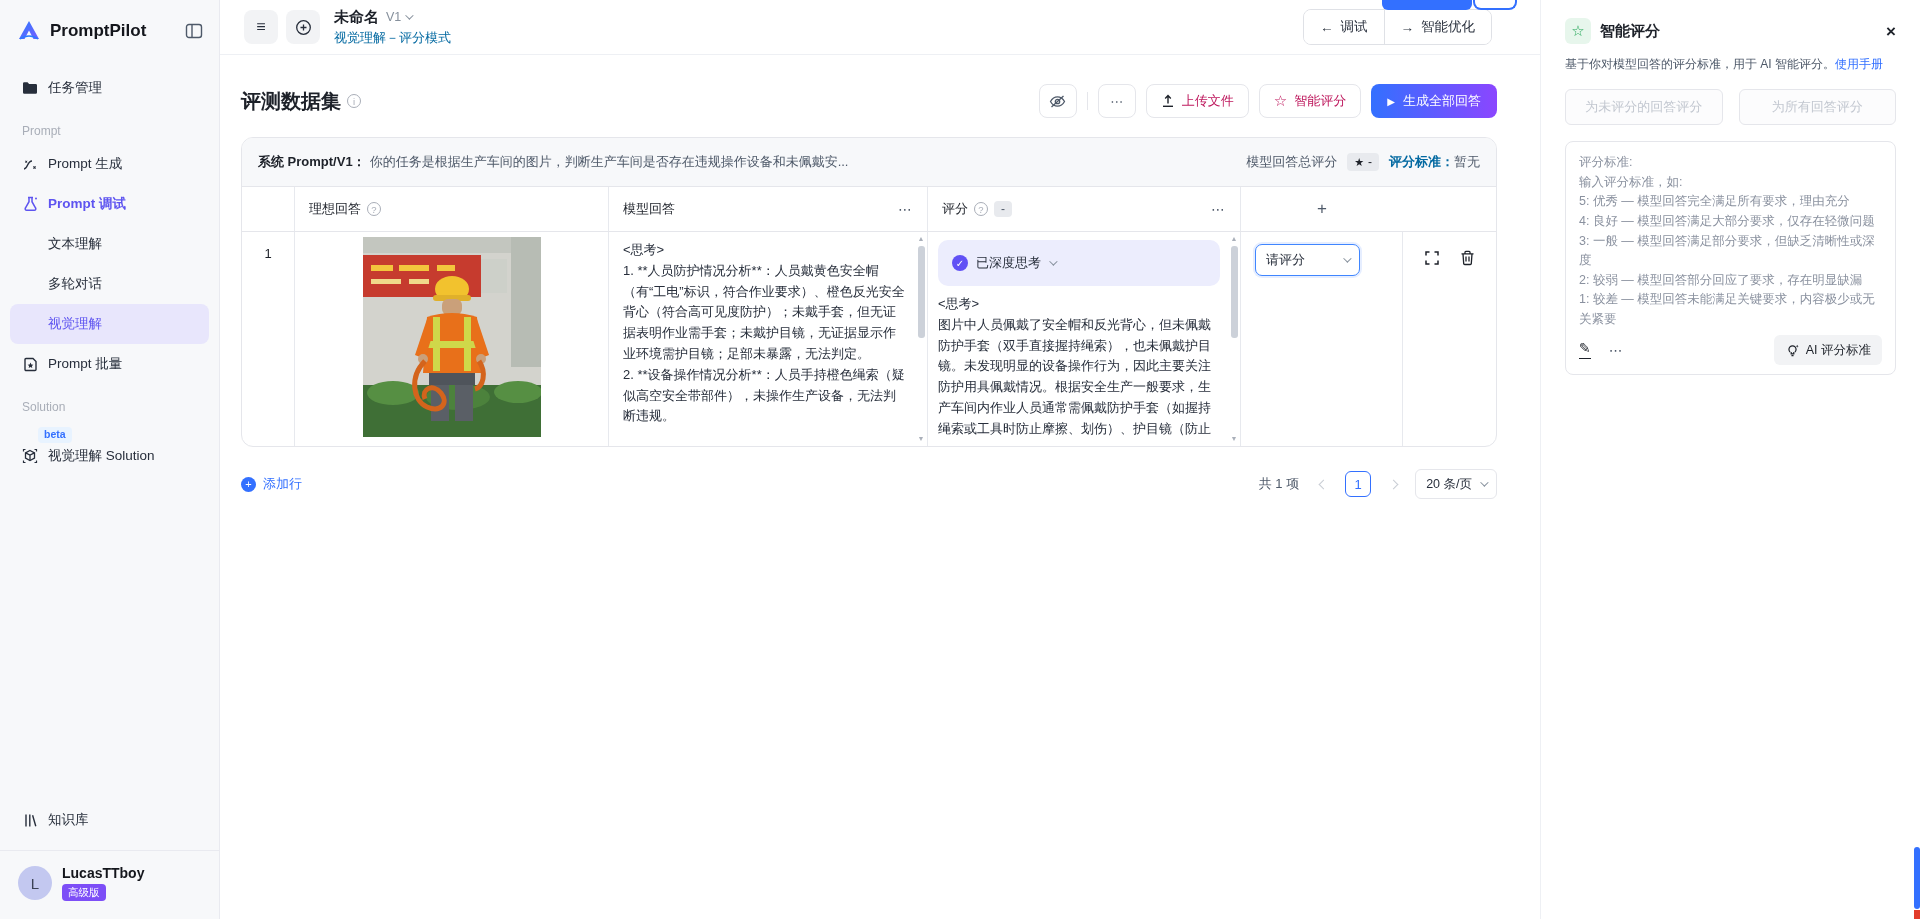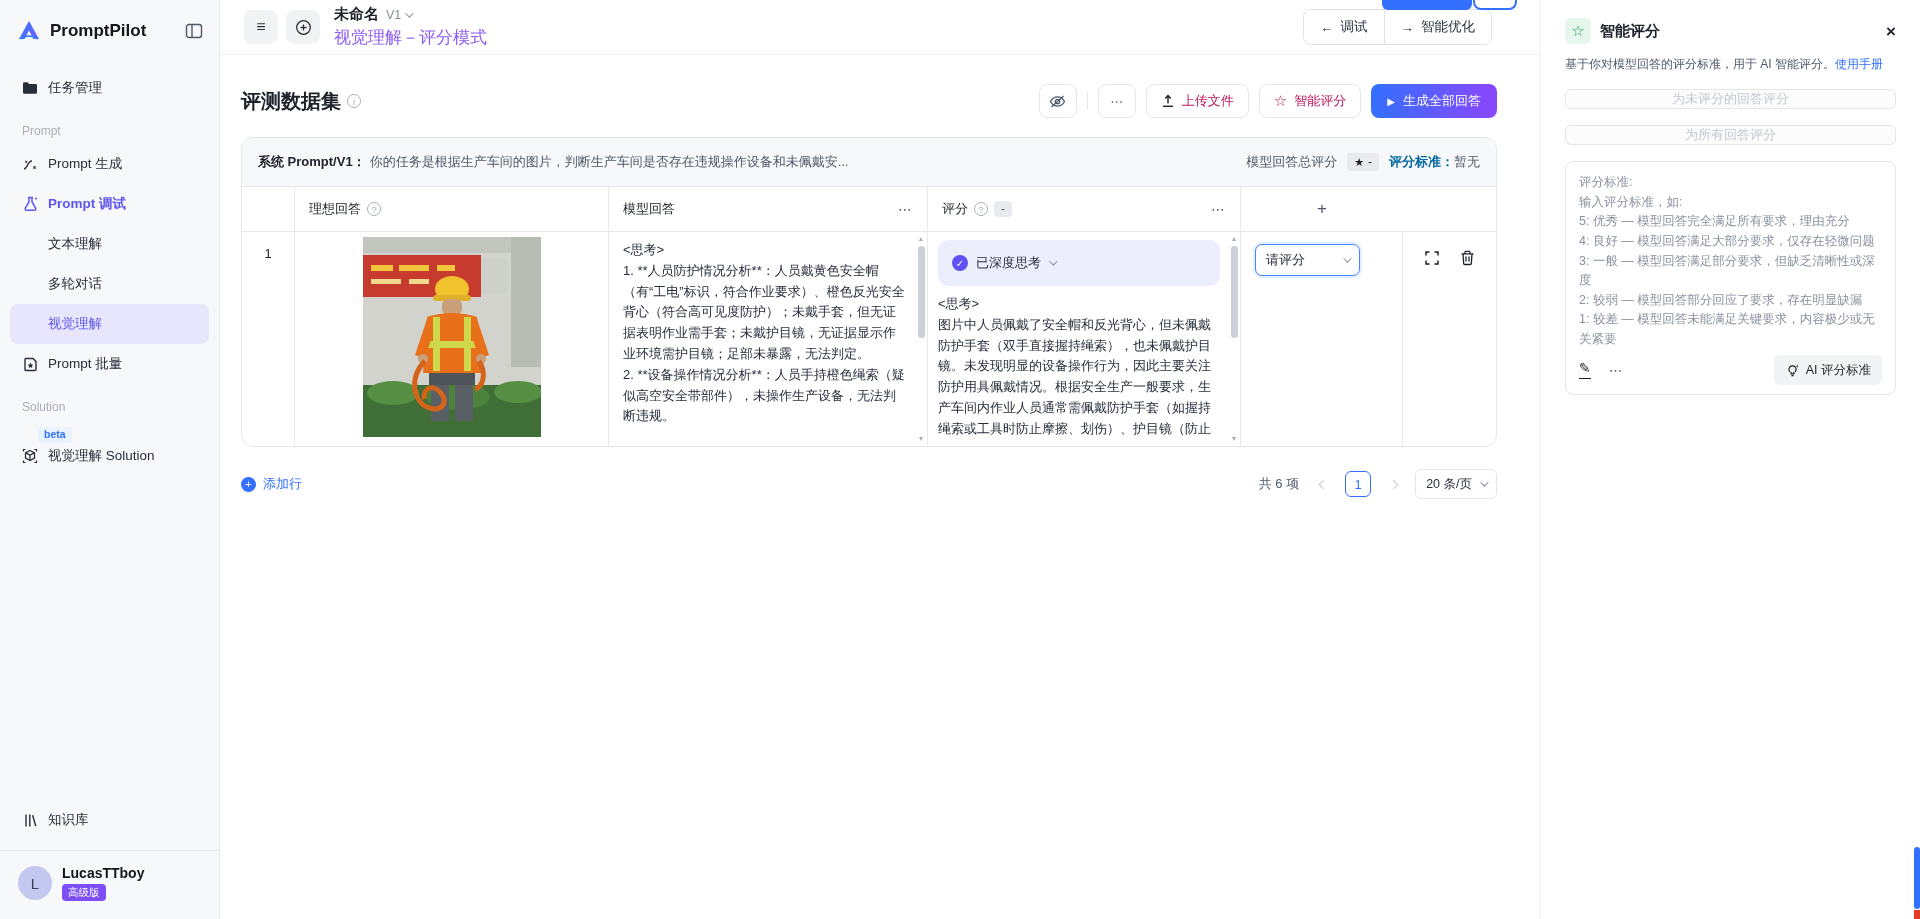--- a/index.html
+++ b/index.html
@@ -29,21 +29,21 @@
 
   
   .main-col { flex:1; display:flex; flex-direction:column; min-width:0; position:relative; }
   .topbar { height:55px; border-bottom:1px solid #eef0f4; display:flex; align-items:center; padding-left:24px; position:relative; flex-shrink:0; }
   .icon-btn { width:34px; height:34px; background:#f2f3f5; border-radius:8px; display:flex; align-items:center; justify-content:center; font-size:16px; color:#272e3b; cursor:pointer; }
   .icon-btn + .icon-btn { margin-left:8px; }
   .doc-title-block { margin-left:14px; }
   .doc-title-row { display:flex; align-items:center; gap:7px; }
   .doc-title { font-size:15px; font-weight:700; color:#1d2129; }
   .doc-version { font-size:12.5px; color:#86909c; display:flex; align-items:center; gap:4px; cursor:pointer; }
-  .doc-subtitle { font-size:17px; color:#8b5cf6; margin-top:2px; }
+  .doc-subtitle { font-size:13px; color:#0369a1; margin-top:2px; }
   .chev { width:6px; height:6px; border-right:1.4px solid #86909c; border-bottom:1.4px solid #86909c; transform:rotate(45deg) translateY(-2px); display:inline-block; }
   .seg-group { margin-left:auto; margin-right:48px; display:flex; border:1px solid #dfe1e6; border-radius:8px; overflow:hidden; background:#fff; }
   .seg-btn { height:34px; display:flex; align-items:center; gap:7px; padding:0 16px; font-size:13.5px; color:#272e3b; cursor:pointer; background:#fff; border:none; }
   .seg-btn + .seg-btn { border-left:1px solid #dfe1e6; }
   .cut-pill { position:absolute; top:0; right:23px; height:10px; display:flex; }
   .cut-pill .cp-a { width:90px; height:10px; background:#3370ff; border-radius:0 0 6px 6px; }
   .cut-pill .cp-b { width:44px; height:10px; background:#fff; border:2px solid #3370ff; border-top:none; border-radius:0 0 8px 8px; margin-left:1px; }
 
   .content { flex:1; padding:0 43px 0 21px; position:relative; }
   .content-head { display:flex; align-items:center; margin-top:26px; margin-bottom:16px; height:40px; }
@@ -106,21 +106,21 @@
   .pg-size { height:30px; border:1px solid #e5e6eb; border-radius:6px; background:#fff; display:flex; align-items:center; gap:8px; padding:0 10px; font-size:12.5px; color:#272e3b; cursor:pointer; }
 
   
   .right-panel { width:380px; border-left:1px solid #eef0f4; background:#fff; padding:18px 24px; position:relative; flex-shrink:0; }
   .rp-head { display:flex; align-items:center; gap:9px; }
   .rp-star { width:26px; height:26px; background:#e7f6ec; border-radius:6px; color:#23a757; display:flex; align-items:center; justify-content:center; font-size:15px; }
   .rp-title { font-size:15px; font-weight:700; color:#1d2129; }
   .rp-close { margin-left:auto; font-size:17px; font-weight:700; color:#1d2129; cursor:pointer; line-height:1; }
   .rp-desc { margin-top:12px; font-size:12px; color:#4e5969; white-space:nowrap; }
   .rp-link { color:#3370ff; cursor:pointer; }
-  .rp-btn-row { display:flex; gap:16px; margin-top:16px;flex-direction:column; }
+  .rp-btn-row { display:flex; gap:16px; margin-top:16px; }
   .rp-btn { flex:1; height:36px; border:1px solid #e5e6eb; border-radius:6px; background:#fcfcfd; color:#c2c7d0; font-size:13px; display:flex; align-items:center; justify-content:center; white-space:nowrap; }
   .criteria-box { margin-top:16px; border:1px solid #e5e6eb; border-radius:8px; display:flex; flex-direction:column; height:234px; }
   .criteria-text { flex:1; padding:11px 13px 0; font-size:12.5px; line-height:1.57; color:#8a919f; white-space:pre-wrap; overflow:hidden; }
   .criteria-toolbar { height:42px; display:flex; align-items:center; padding:0 13px 6px; }
   .pencil-ic { font-size:14px; color:#1d2129; border-bottom:1.6px solid #1d2129; padding-bottom:1px; cursor:pointer; line-height:1.1; }
   .ct-more { margin-left:18px; color:#4e5969; font-size:14px; letter-spacing:1px; cursor:pointer; }
   .ai-btn { margin-left:auto; height:30px; background:#f2f3f5; border:none; border-radius:6px; display:flex; align-items:center; gap:6px; padding:0 11px; font-size:12.5px; color:#1d2129; cursor:pointer; }
 
   
   .page-sb { position:absolute; right:0; top:0; bottom:0; width:6px; }
@@ -448,21 +448,21 @@
           </div>
         </div>
       </div>
 
       <div class="table-foot">
         <div class="add-row">
           <span class="add-circle">+</span>
           <span>添加行</span>
         </div>
         <div class="pagination">
-          <span class="pg-total">共 6 项</span>
+          <span class="pg-total">共 1 项</span>
           <span class="pg-nav">
               <i class="chev-l"></i>
             </span>
           <span class="pg-page">1</span>
           <span class="pg-nav">
               <i class="chev-r"></i>
             </span>
           <span class="pg-size">
             <span>20 条/页</span>
             <i class="chev"></i>

